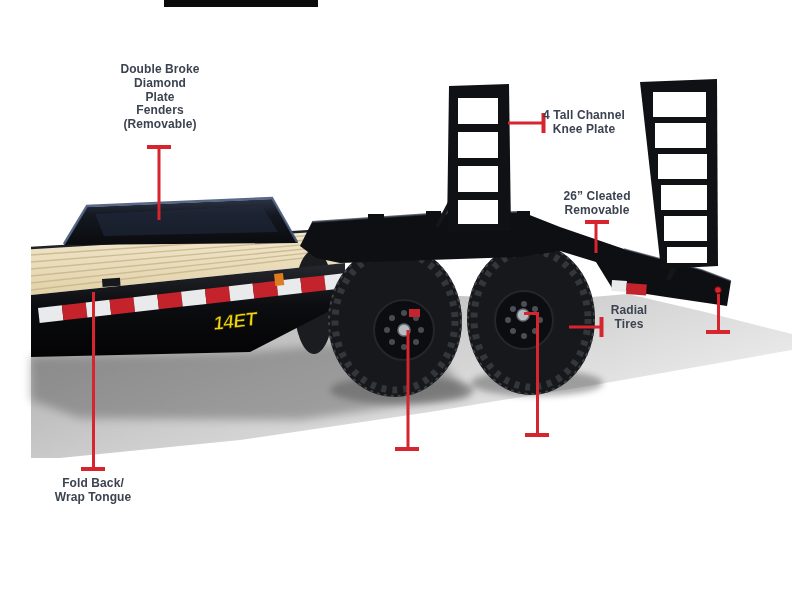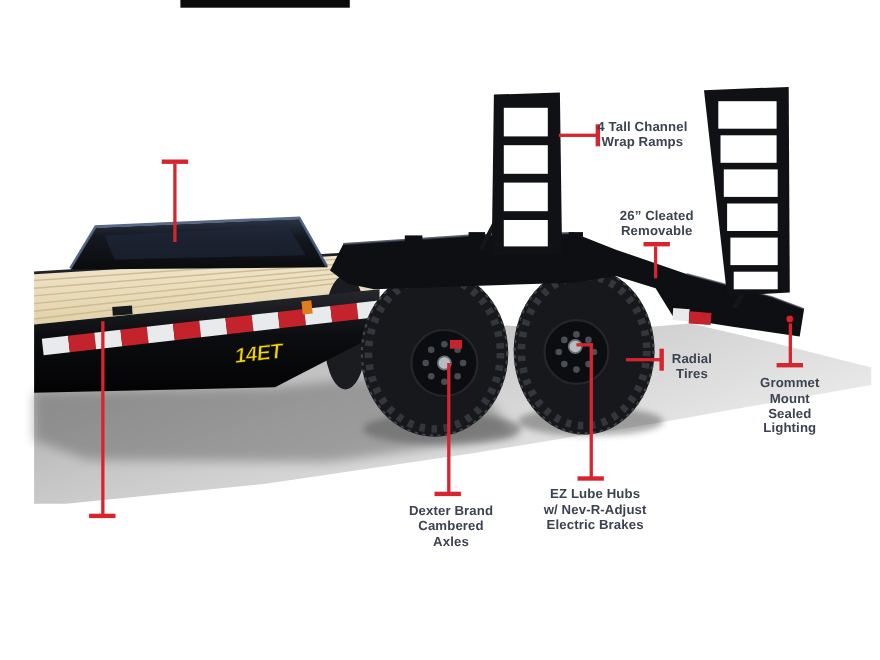--- a/index.html
+++ b/index.html
@@ -198,49 +198,44 @@
         <rect x="406.5" y="330" width="3" height="118"></rect>
           <rect x="395" y="447" width="24" height="4"></rect>
       </g>
       <g>
         <rect x="92" y="292" width="3" height="176"></rect>
           <rect x="81" y="467" width="24" height="4"></rect>
       </g>
     </g>
   </svg>
 
+  <div class="callout" style="left:160px;top:63px">
+    <div>Double Broke</div>
+    <div>Diamond</div>
+    <div>Plate</div>
+    <div>Fenders</div>
+    <div>(Removable)</div>
+  </div>
 
   <div class="callout" style="left:584px;top:109px">
     <div>4 Tall Channel</div>
-    <div>Wrap Ramps</div>
+    <div>Knee Plate</div>
   </div>
 
   <div class="callout" style="left:597px;top:190px">
     <div>26” Cleated</div>
     <div>Removable</div>
   </div>
 
-  <div class="callout" style="left:629px;top:320px">
+  <div class="callout" style="left:629px;top:304px">
     <div>Radial</div>
     <div>Tires</div>
   </div>
 
-  <div class="callout" style="left:718px;top:342px">
-    <div>Grommet</div>
-    <div>Mount</div>
-    <div>Sealed</div>
-    <div>Lighting</div>
-  </div>
-
-  <div class="callout" style="left:541px;top:443px">
-    <div>EZ Lube Hubs</div>
-    <div>w/ Nev-R-Adjust</div>
-    <div>Electric Brakes</div>
-  </div>
-
-  <div class="callout" style="left:410px;top:458px">
-    <div>Dexter Brand</div>
-    <div>Cambered</div>
-    <div>Axles</div>
-  </div>
-
+
+
+
+  <div class="callout" style="left:93px;top:477px">
+    <div>Fold Back/</div>
+    <div>Wrap Tongue</div>
+  </div>
 
 </div>
 
 </body></html>

